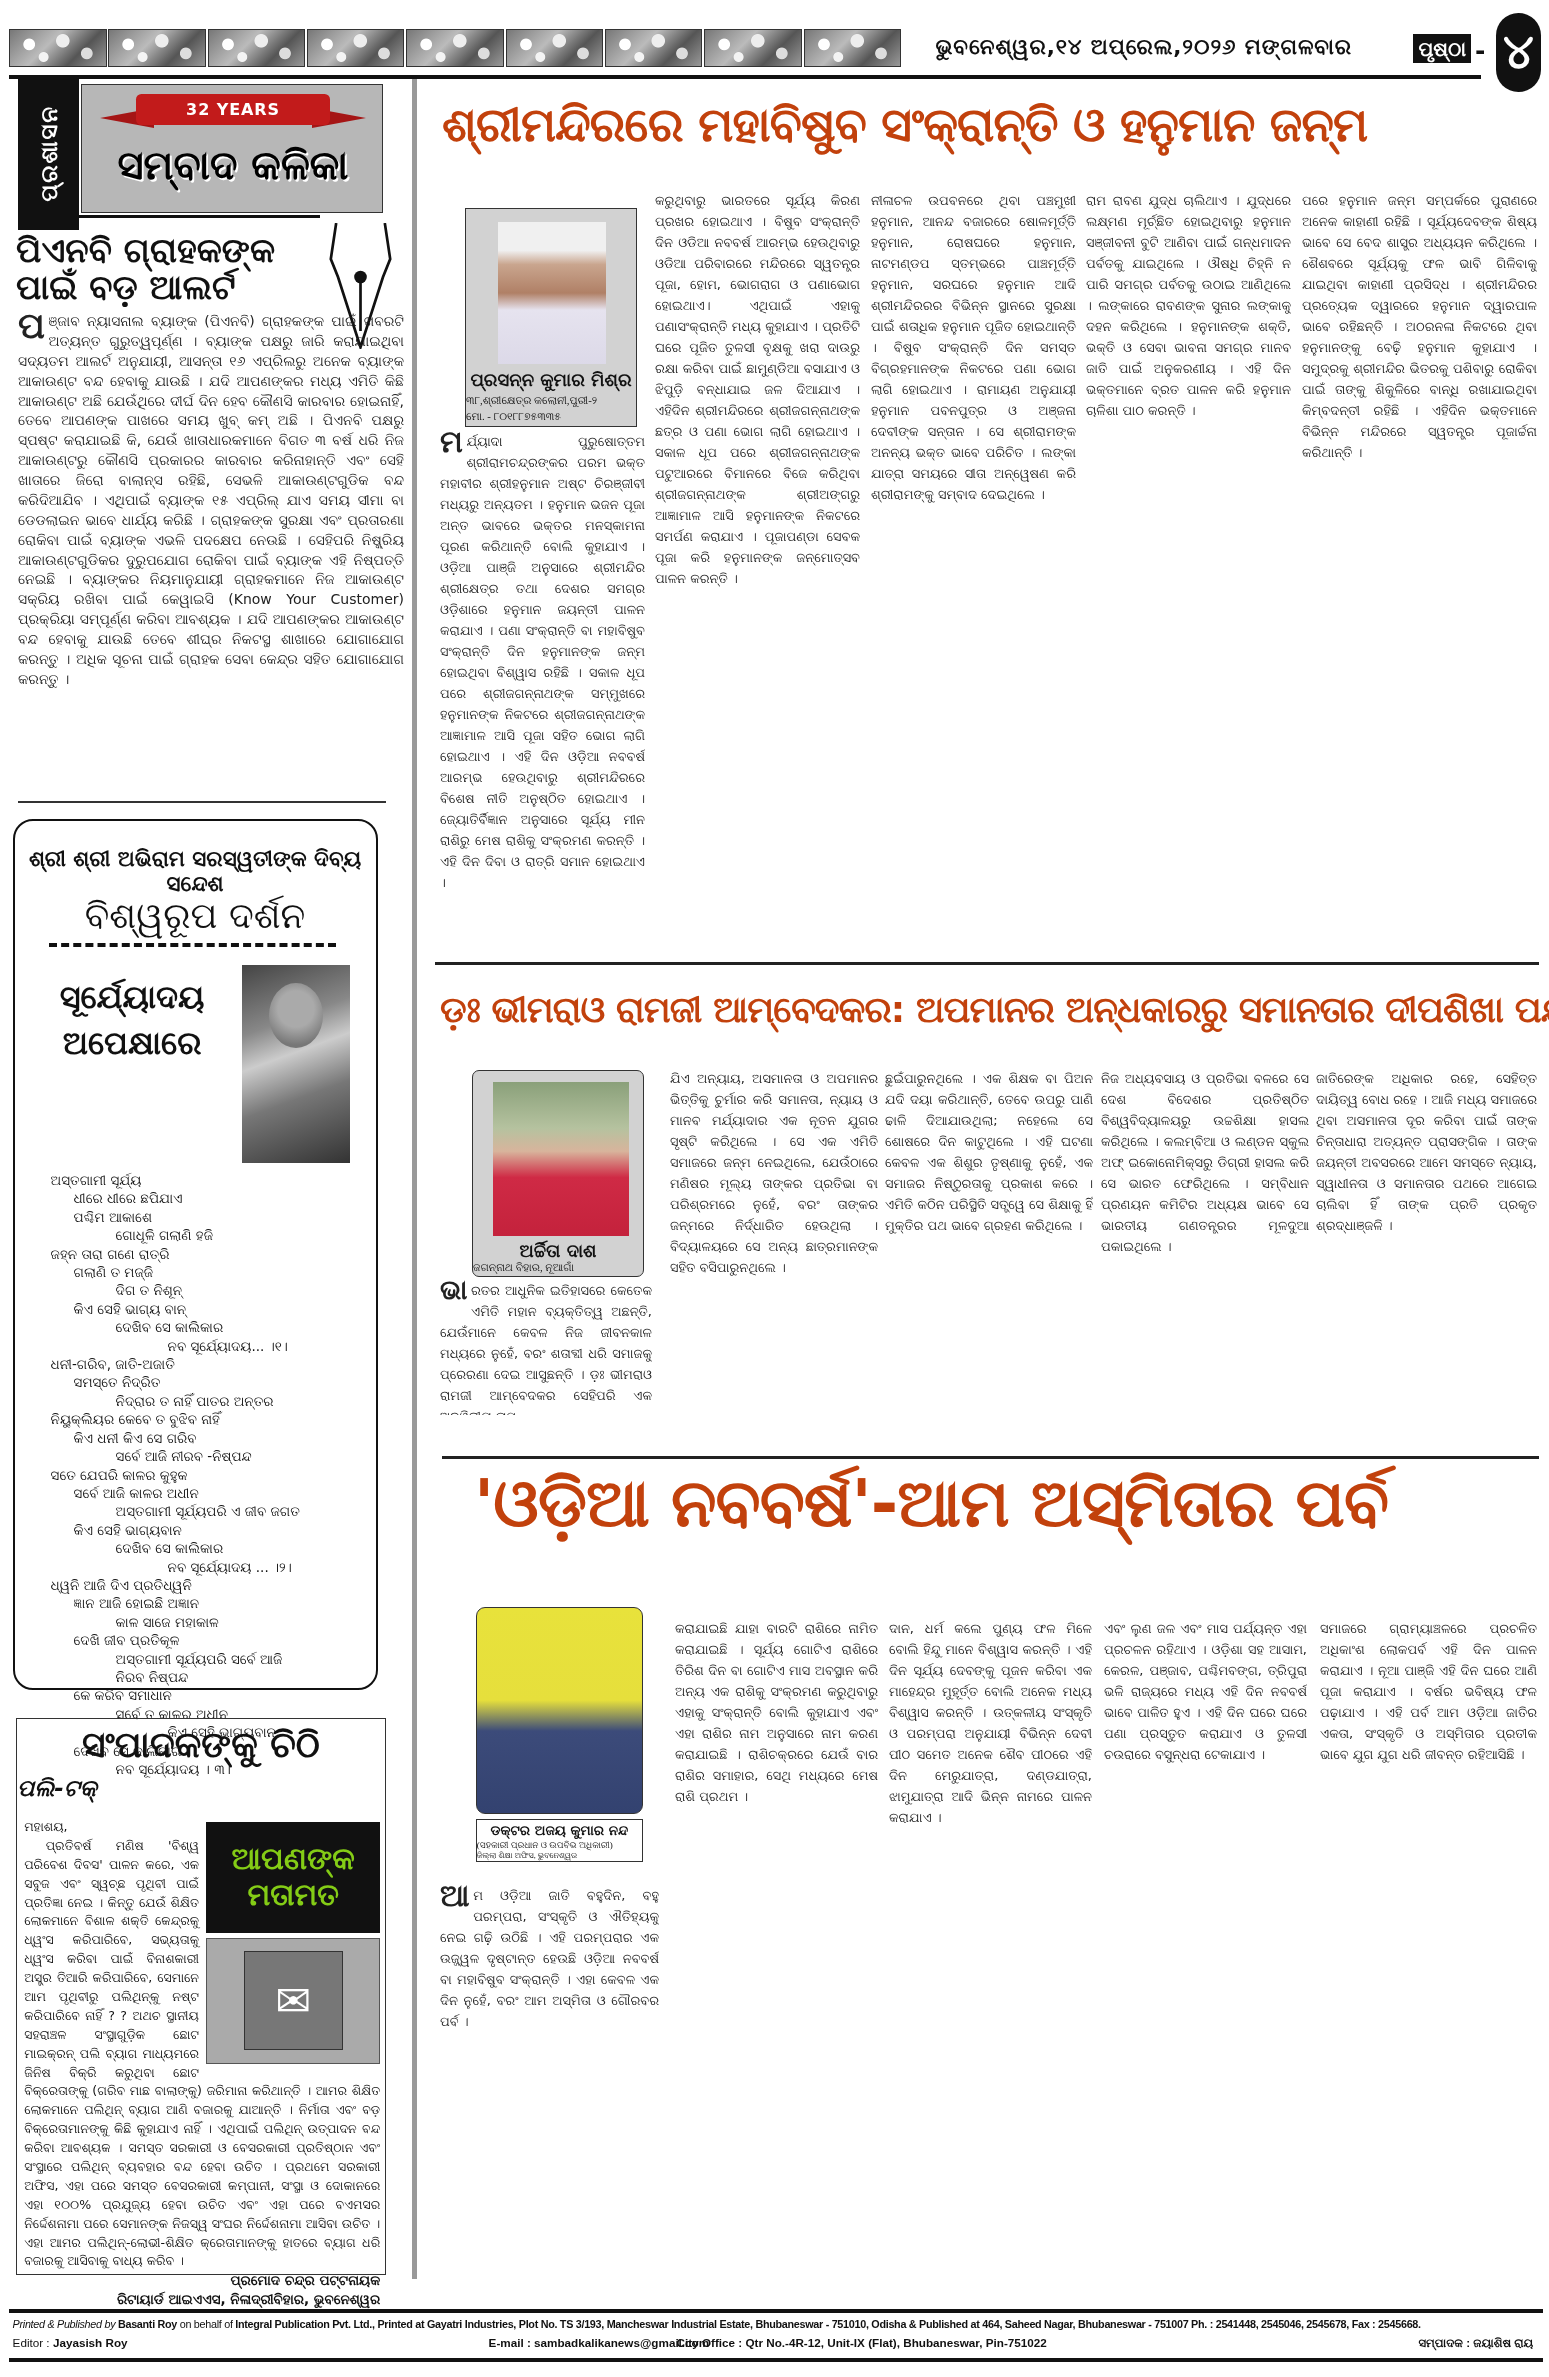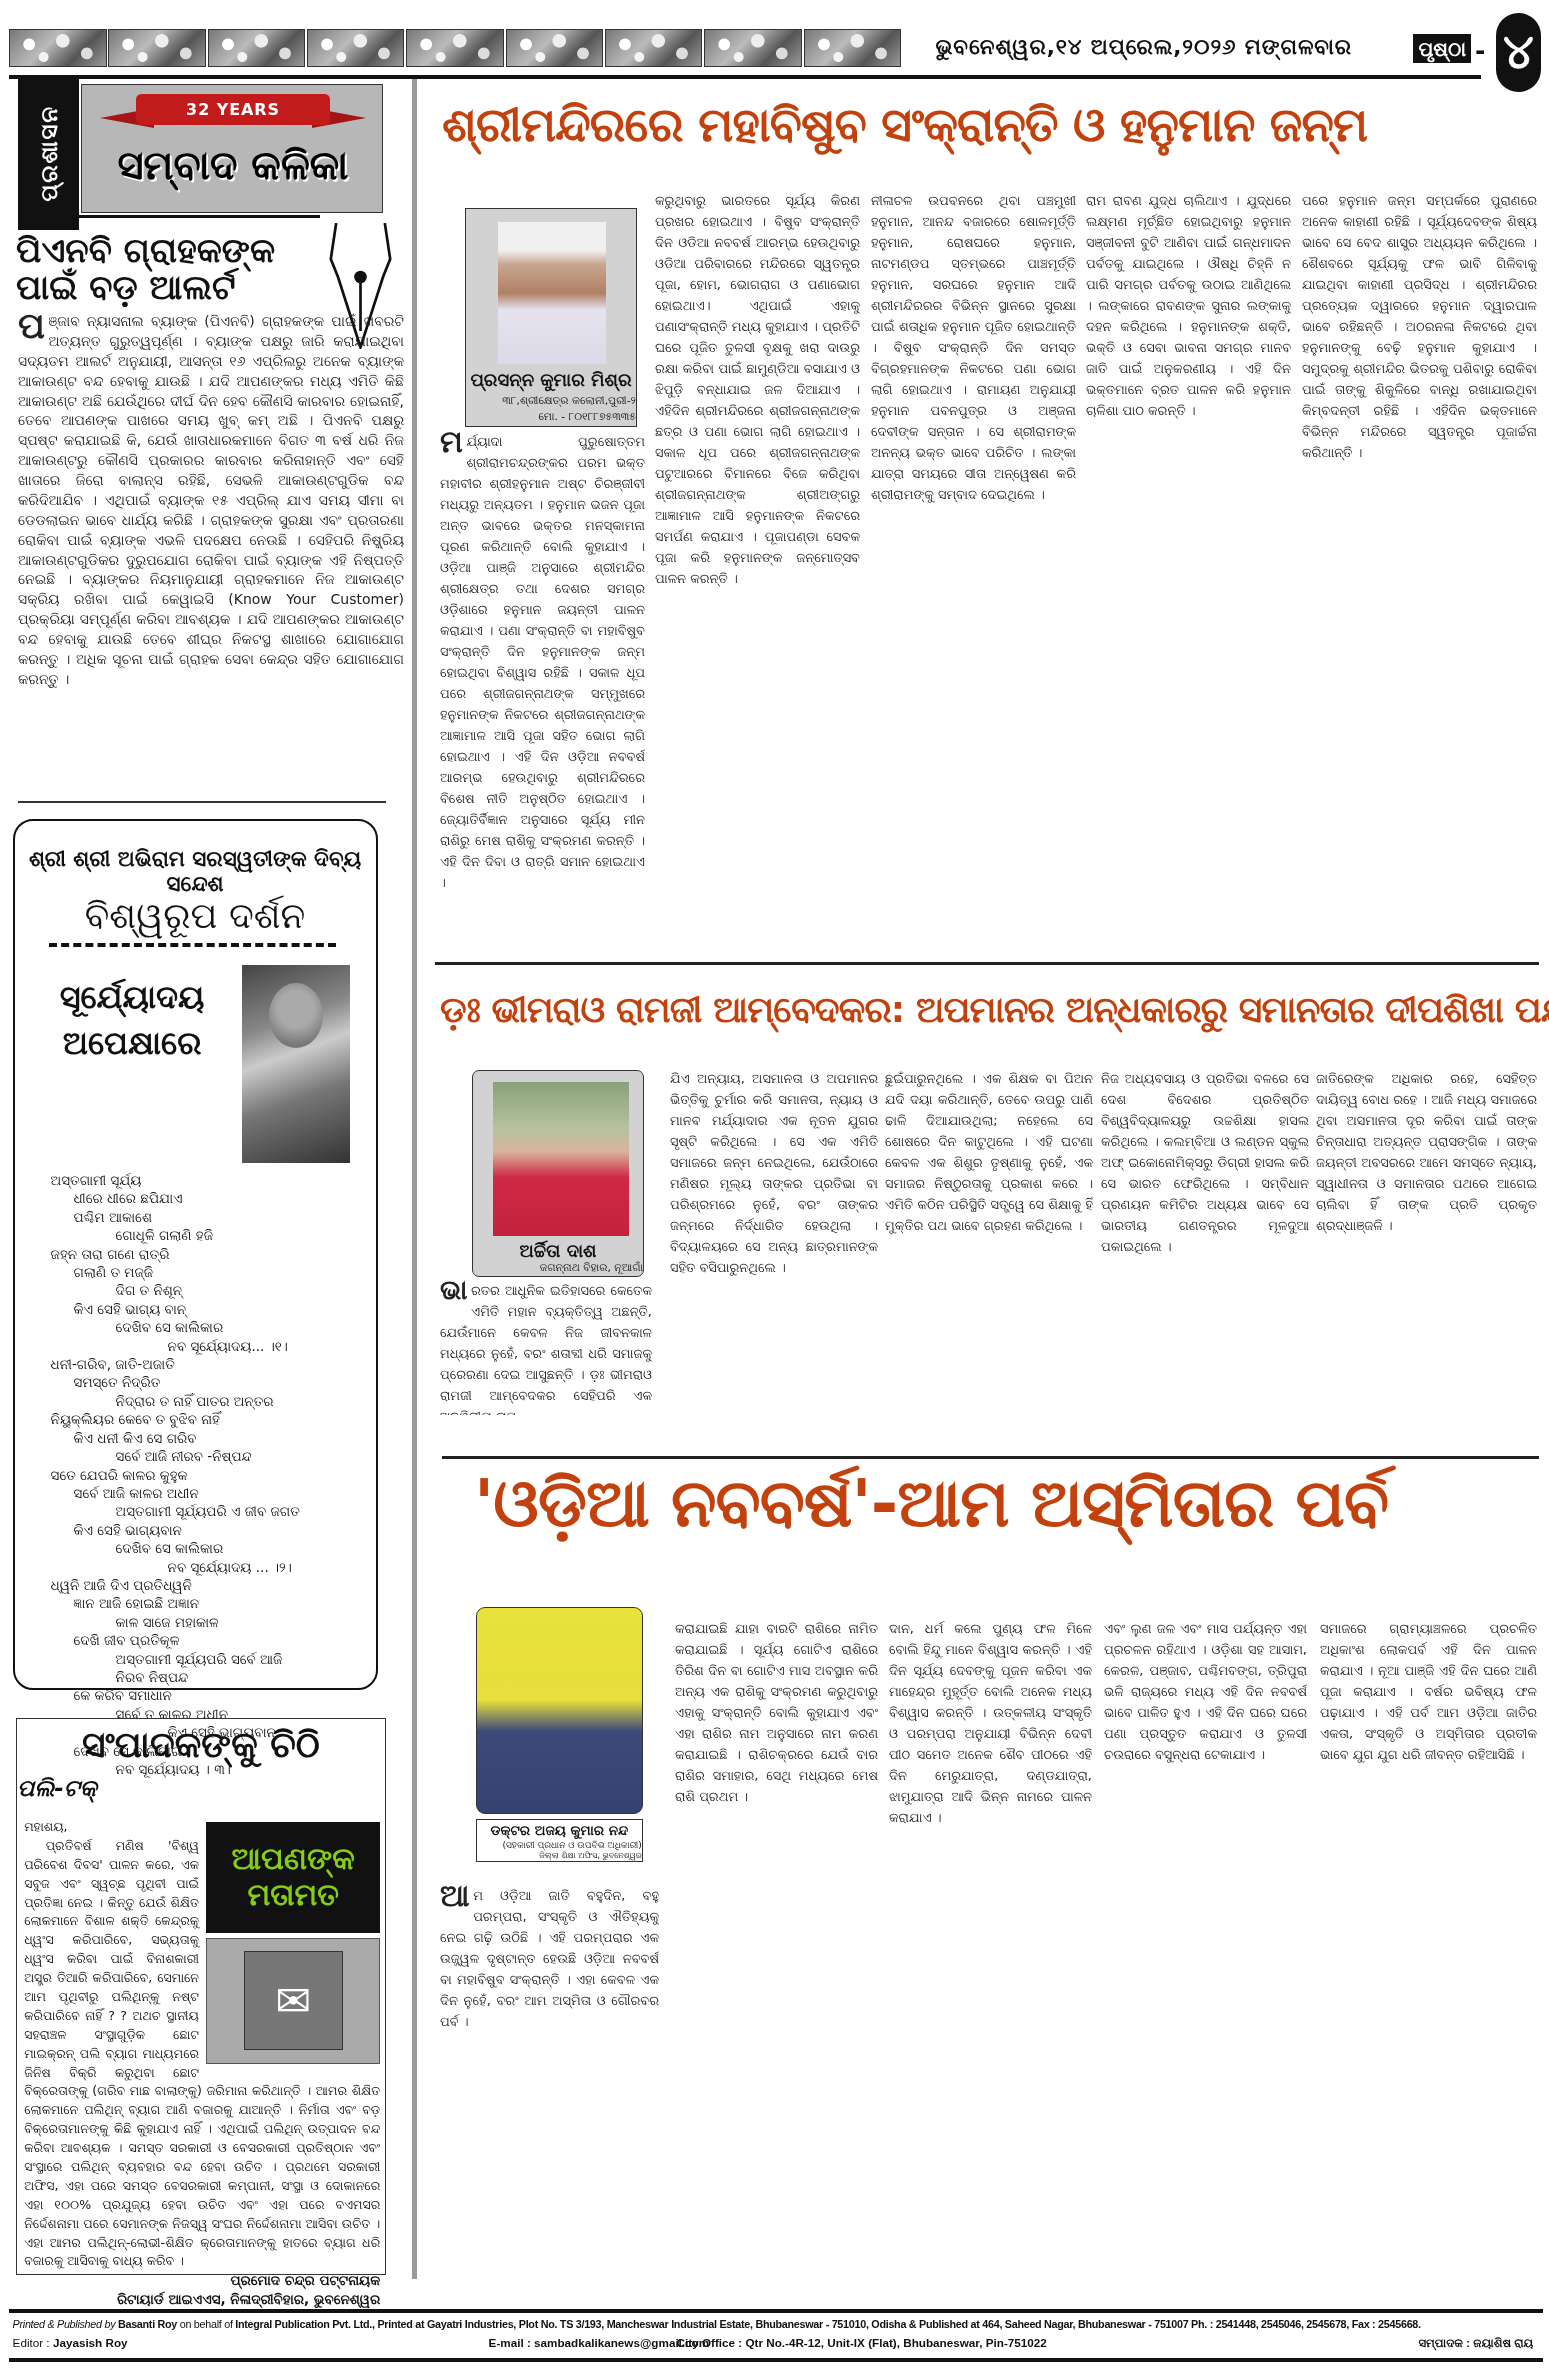--- a/index.html
+++ b/index.html
@@ -66,21 +66,21 @@
   
   .headline { font-weight: bold; color: #c2410c; white-space: nowrap; letter-spacing: -0.9px; }
   .hl1 { left: 442px; top: 97px; font-size: 47px; }
   .hl2 { left: 440px; top: 989px; font-size: 36px; }
   .hl3 { left: 474px; top: 1465px; font-size: 66px; }
 
   .author-box { background: #d2d2d2; border: 1.8px solid #333; text-align: center; }
   .author1 { left: 465px; top: 208px; width: 172px; height: 219px; }
   .photo1 { left: 32px; top: 12.6px; width: 108px; height: 142px; background: linear-gradient(180deg,#f0f0f0 0%,#f0f0f0 20%,#c9a58e 30%,#b08066 50%,#e6e3ef 62%,#dcd9e8 100%); }
   .author-name { left: 0; width: 100%; text-align: center; font-weight: bold; }
-  .author-sub { left: 0; width: 100%; text-align: right; font-size: 10.8px; }
+  .author-sub { left: 0; width: 100%; text-align: left; font-size: 10.8px; font-family: Liberation Serif, serif; }
 
   .author2 { left: 472px; top: 1070px; width: 172px; height: 207px; border-radius: 7px; }
   .photo2 { left: 20px; top: 10.8px; width: 136px; height: 154px; background: linear-gradient(180deg,#8aa07a 0%,#b5c29f 30%,#d8b49c 45%,#cf2a45 62%,#c4223c 100%); }
   .author3 { left: 474px; top: 1607px; width: 171px; height: 237px; background: #fff; border: none; }
   .photo3 { left: 1.8px; top: 0; width: 167px; height: 207px; border-radius: 9px; border: 1.8px solid #333; background: linear-gradient(180deg,#e8e23b 0%,#e6df3c 45%,#3c4b7a 60%,#334270 100%); }
   .nameplate3 { left: 1.8px; top: 212px; width: 167px; height: 43px; border: 1.8px solid #333; background: #fff; }
 
   .col { font-size: 13px; line-height: 21px; text-align: justify; color: #222; overflow: hidden; }
 
   .sep-h { height: 2.7px; background: #222; }

